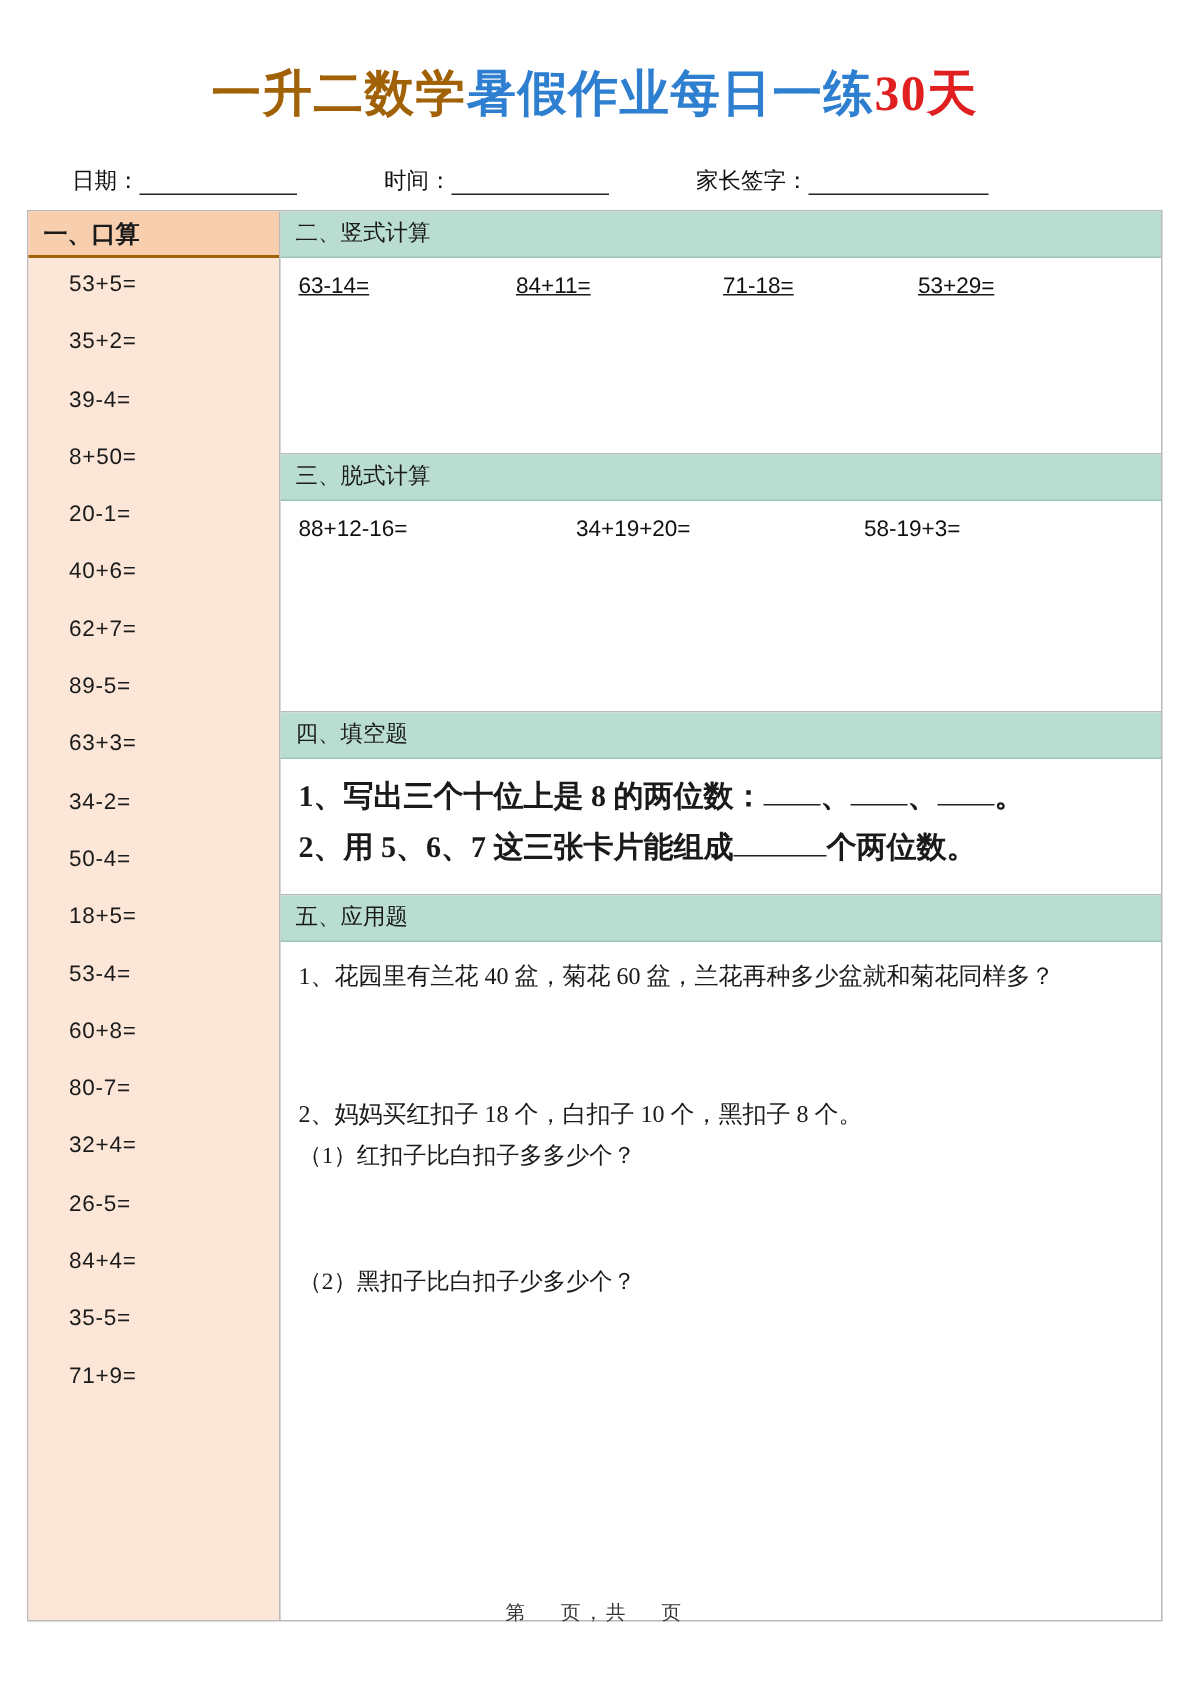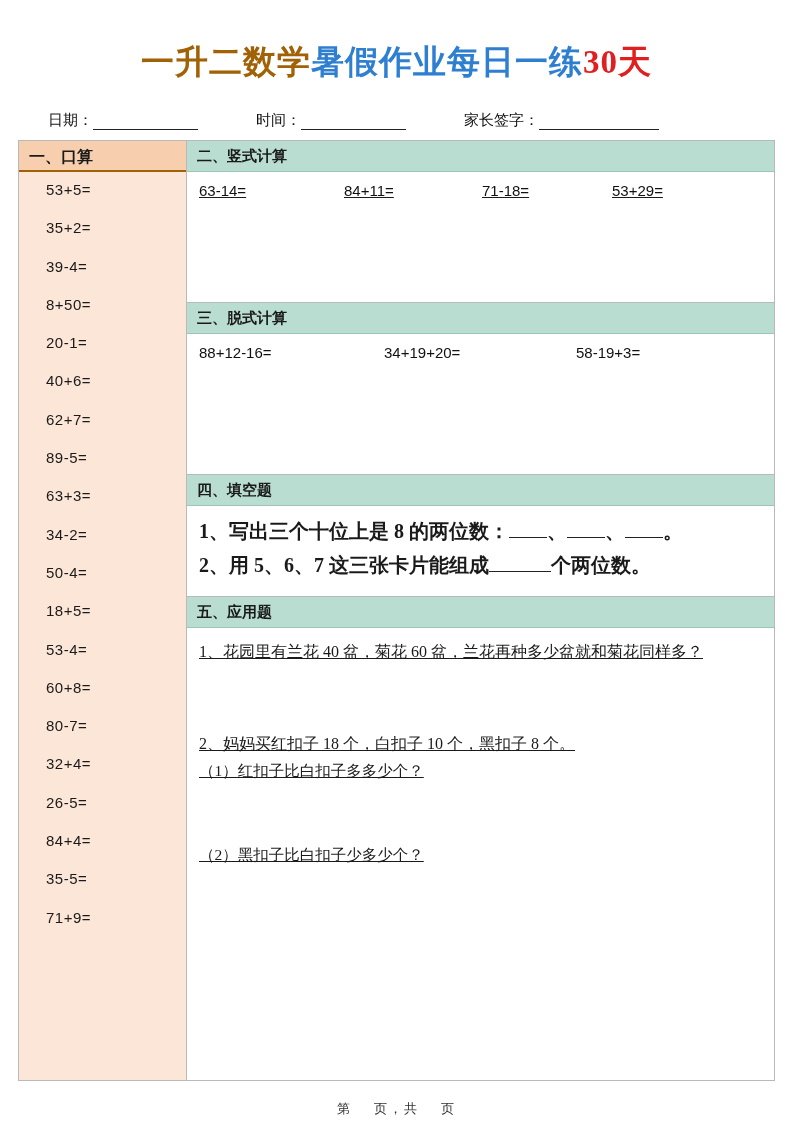--- a/index.html
+++ b/index.html
@@ -106,33 +106,33 @@
   
   .right-col {
     flex: 1;
     display: flex;
     flex-direction: column;
     box-sizing: border-box;
   }
   .sec-head {
     background: #b9ddd0;
     font-size: 15px;
-    font-weight: bold;
+    font-weight: normal;
     padding: 7px 10px;
     box-sizing: border-box;
     border-bottom: 1px solid #9dc6b7;
     height: 31px;
     line-height: 17px;
   }
   .sec-body {
     box-sizing: border-box;
     padding: 10px 12px;
     border-bottom: 1px solid #b9b9b9;
   }
-  .sec-body.last { border-bottom: none; text-decoration: underline; }
+  .sec-body.last { border-bottom: none; }
 
   .vertical-body { height: 131px; text-decoration: underline; }
   .tuoshi-body { height: 141px; }
   .fill-body { padding: 10px 12px 12px 12px; }
   .apply-body { height: 452px; }
 
   .expr-row {
     display: flex;
     font-family: "Liberation Sans", sans-serif;
     font-size: 15px;
@@ -170,21 +170,21 @@
   }
   .q-gap-big { height: 64px; }
   .q-gap-mid { height: 58px; }
   .q-sub { font-size: 15.5px; line-height: 26px; margin: 0; }
 
   
   .footer {
     position: absolute;
     left: 0;
     right: 0;
-    bottom: 4px;
+    bottom: 38px;
     text-align: center;
     font-size: 13px;
     color: #333;
     letter-spacing: 2px;
   }
   .footer .fb {
     display: inline-block;
     width: 22px;
   }
 </style>

